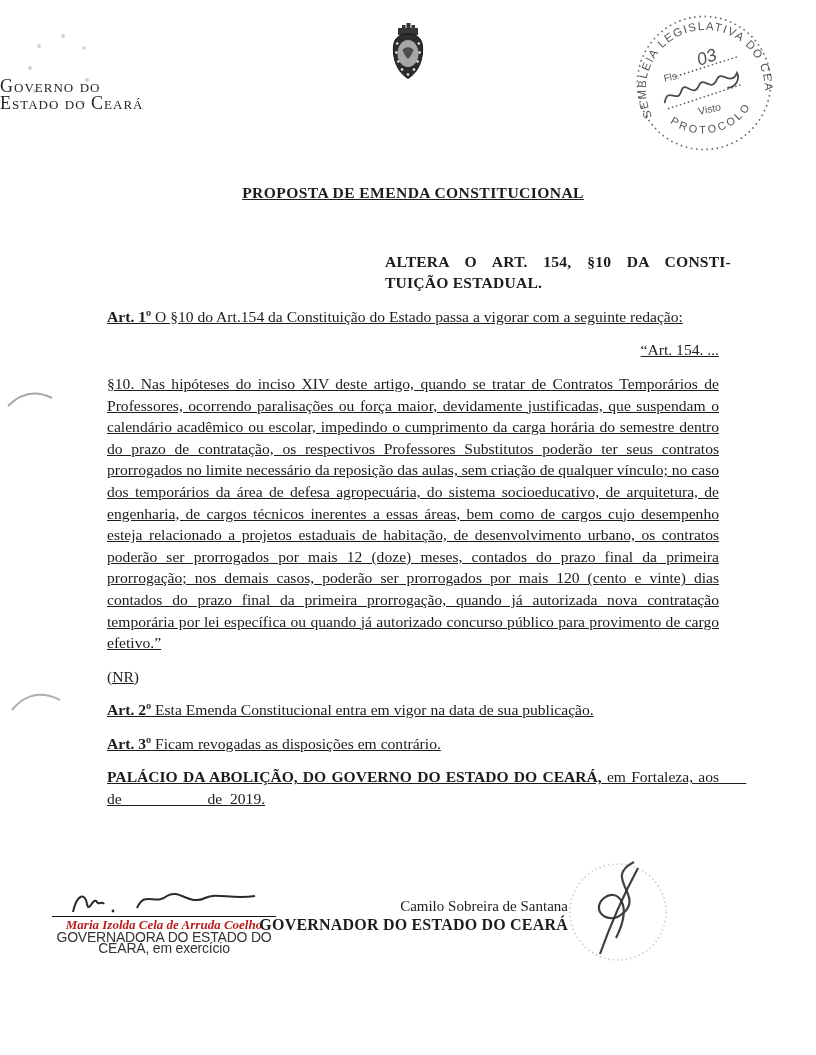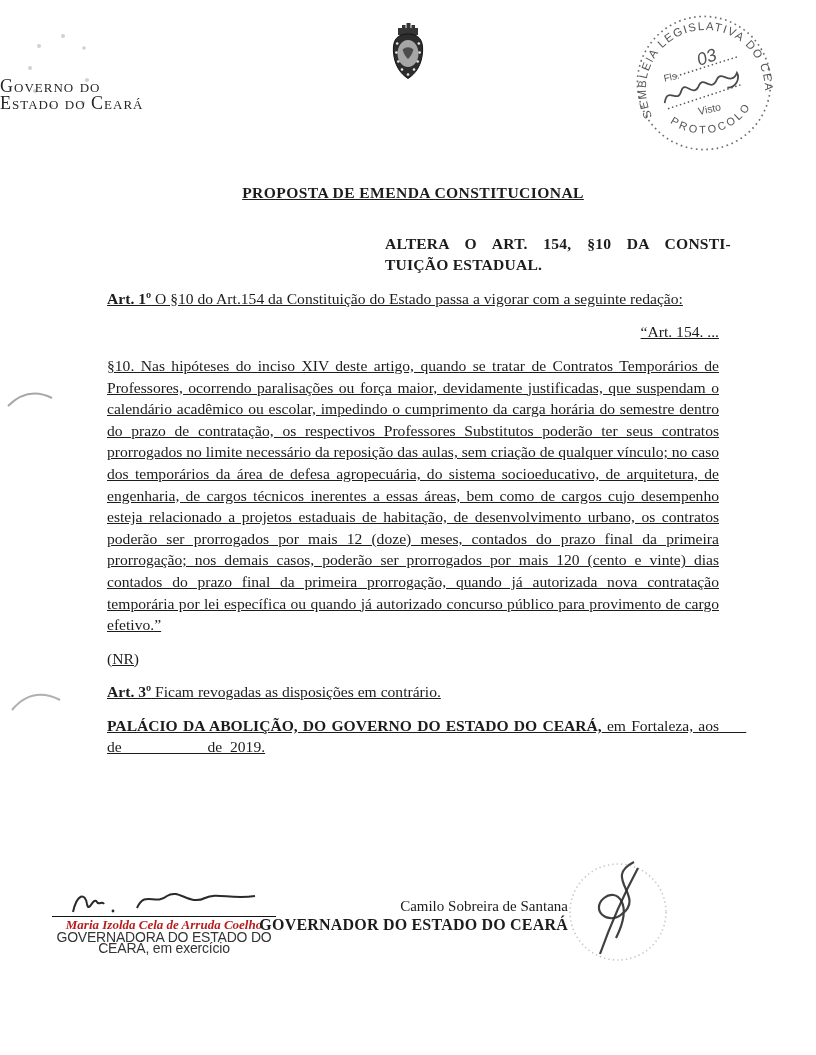--- a/index.html
+++ b/index.html
@@ -30,21 +30,21 @@
   
   .doc{
     position:absolute;top:170px;left:95px;width:636px;
     font-size:15.6px;line-height:21.6px;
   }
   .doc p{margin:12px;text-decoration:underline;}
   .title{
     text-align:center;font-weight:bold;font-size:15.6px;letter-spacing:.4px;
   }
   .epigraph{
-    margin-top:29px;margin-left:290px;width:346px;
+    margin-top:47px;margin-left:290px;width:346px;
     font-weight:bold;letter-spacing:.2px;
   }
   .epigraph .l1{text-align:justify;text-align-last:justify;}
   .preamble{margin-top:44px;}
   .art1{margin-top:36px;text-align:justify;}
   .quote{margin-top:16px;text-align:right;}
   .par10{margin-top:19px;text-align:justify;}
   .nr{margin-top:0;}
   .art2{margin-top:13px;}
   .art3{margin-top:10px;}
@@ -147,20 +147,21 @@
     </div>
 
 
     <p class="art1"><b>Art. 1º</b><span> O §10 do Art.154 da Constituição do Estado passa a vigorar com a seguinte redação:</span></p>
 
     <p class="quote">“Art. 154. ...</p>
 
     <p class="par10">§10. Nas hipóteses do inciso XIV deste artigo, quando se tratar de Contratos Temporários de Professores, ocorrendo paralisações ou força maior, devidamente justificadas, que suspendam o calendário acadêmico ou escolar, impedindo o cumprimento da carga horária do semestre dentro do prazo de contratação, os respectivos Professores Substitutos poderão ter seus contratos prorrogados no limite necessário da reposição das aulas, sem criação de qualquer vínculo; no caso dos temporários da área de defesa agropecuária, do sistema socioeducativo, de arquitetura, de engenharia, de cargos técnicos inerentes a essas áreas, bem como de cargos cujo desempenho esteja relacionado a projetos estaduais de habitação, de desenvolvimento urbano, os contratos poderão ser prorrogados por mais 12 (doze) meses, contados do prazo final da primeira prorrogação; nos demais casos, poderão ser prorrogados por mais 120 (cento e vinte) dias contados do prazo final da primeira prorrogação, quando já autorizada nova contratação temporária por lei específica ou quando já autorizado concurso público para provimento de cargo efetivo.”</p>
     <p class="nr">(NR)</p>
 
+    <p class="art2"><b>Art. 2º</b><span> Esta Emenda Constitucional entra em vigor na data de sua publicação.</span></p>
 
     <p class="art3"><b>Art. 3º</b><span> Ficam revogadas as disposições em contrário.</span></p>
 
     <p class="closing"><b>PALÁCIO DA ABOLIÇÃO, DO GOVERNO DO ESTADO DO CEARÁ,</b><span class="gaps"> em Fortaleza, aos       de                      de  2019.</span></p>
   </div>
 
   <div class="sig-left">
     <svg class="stroke" width="210" height="44" viewBox="0 0 210 44">
       <path d="M14 34 C18 16 26 14 28 26 C30 36 34 18 38 24 C40 28 43 22 45 26" stroke="#2a2a2a" stroke-width="2" fill="none"></path>
       <circle cx="54" cy="33" r="1.4" fill="#2a2a2a"></circle>

